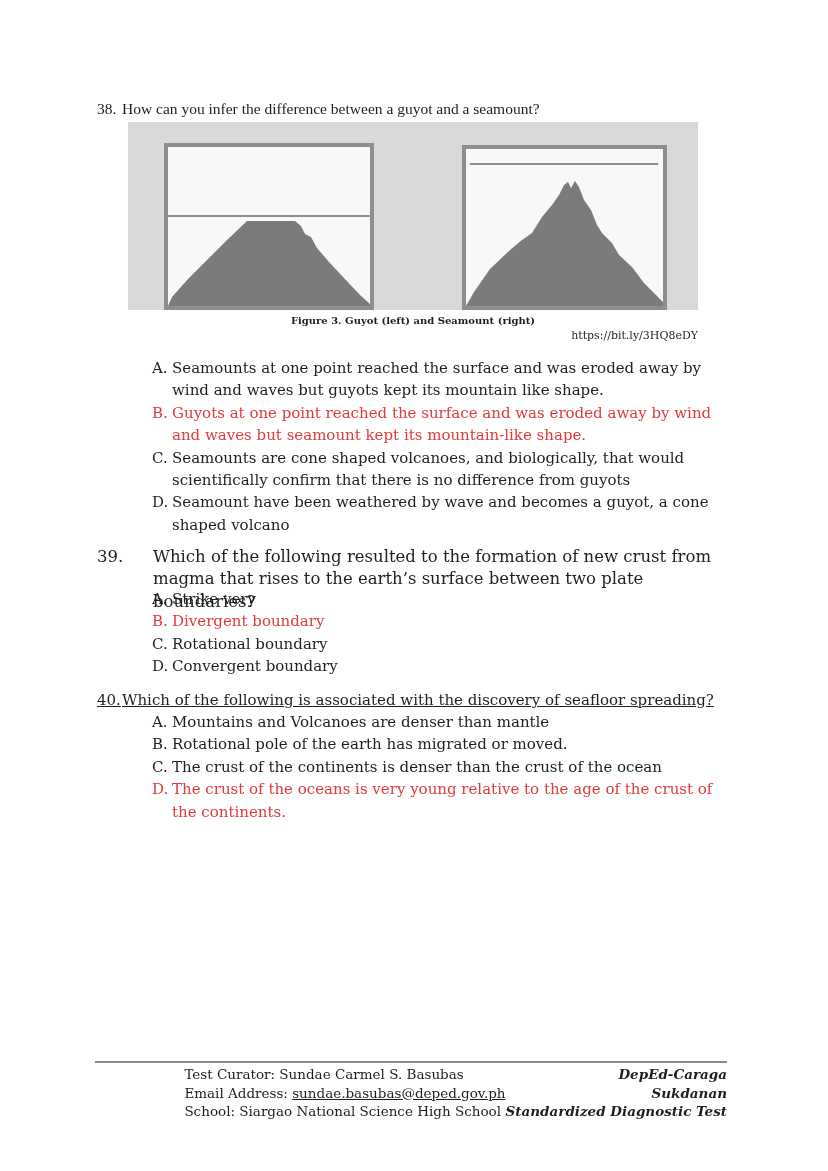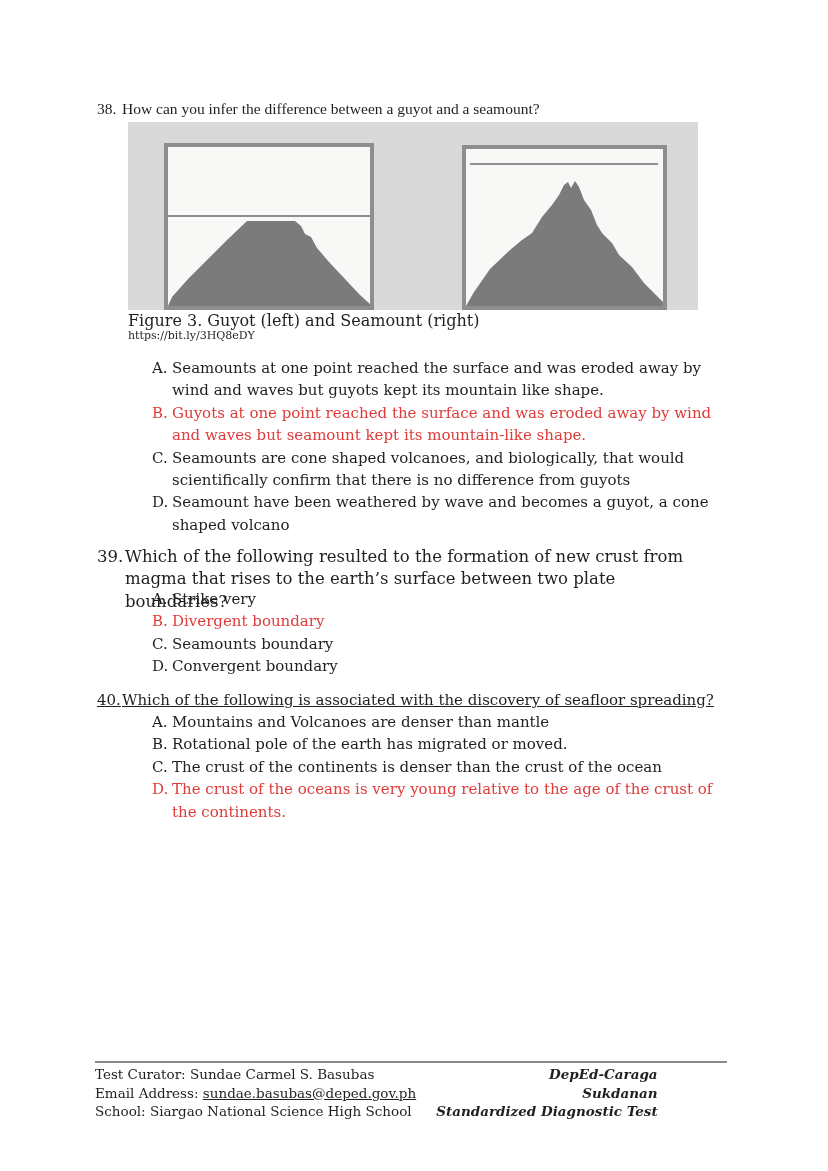--- a/index.html
+++ b/index.html
@@ -11,21 +11,21 @@
     background: #ffffff;
     font-family: "DejaVu Serif", serif;
     color: var(--text, #1f1f1f);
     overflow: hidden;
   }
   
   .q-header { position: absolute; display: flex; }
   .q-num { flex: none; }
   .q38-header { left: 97px; top: 99px; font-family: "Liberation Serif", serif; font-size: 15.5px; line-height: 19px; }
   .q38-header .q-num { width: 25px; }
-  .q39-header { left: 97px; top: 546px; font-size: 16.5px; line-height: 22.4px; }
+  .q39-header { left: 97px; top: 546px; font-size: 16.5px; line-height: 22.4px; gap: 28px; }
   .q39-header .q-num { width: 28px; }
   .q39-header .q-text { width: 595px; }
   .q40-header { left: 97px; top: 690px; font-size: 15px; line-height: 20px; text-decoration: underline; }
   .q40-header .q-num { width: 25px; }
   .q40-header .q-text { width: 640px; }
   
   .figure {
     position: absolute; left: 128px; top: 122px; width: 570px; height: 188px;
     background: var(--figure-bg, #d9d9d9);
   }
@@ -34,39 +34,39 @@
     background: var(--panel-bg, #f8f8f6);
     border: 4px solid var(--panel-border, #8e8e8e);
   }
   .panel-guyot { left: 36px; top: 21px; width: 210px; height: 167px; }
   .panel-seamount { left: 334px; top: 23px; width: 205px; height: 165px; }
   .panel svg { position: absolute; left: 0; top: 0; width: 100%; height: 100%; display: block; }
   .mountain { fill: var(--mountain-fill, #7b7b7b); }
   .waterline { stroke: var(--panel-border, #8e8e8e); stroke-width: 2; }
   .fig-caption {
     position: absolute; left: 128px; top: 312px; width: 570px;
-    text-align: left; font-size: 16px; line-height: 17px;
+    text-align: center; font-size: 10px; line-height: 17px; font-weight: bold;
   }
   .fig-source {
     position: absolute; left: 128px; top: 329px; width: 570px;
-    text-align: left; font-size: 11px; line-height: 13px;
+    text-align: right; font-size: 11px; line-height: 13px;
   }
   
   .choices { position: absolute; left: 152px; font-size: 15px; line-height: 22.4px; }
   .choices-q38 { top: 357px; }
   .choices-q39 { top: 588px; }
   .choices-q40 { top: 711px; }
   .choice { display: flex; }
   .c-label { flex: none; width: 20px; }
   .choices-q38 .c-text { width: 540px; }
   .choices-q40 .c-text { width: 560px; }
   
   .footer { position: absolute; left: 95px; top: 1061px; width: 632px; }
   .footer-rule { border-top: 2px solid #8a8a8a; height: 0; margin-bottom: 2px; }
-  .footer-cols { display: flex; justify-content: flex-start; font-size: 13.5px; line-height: 18.6px; gap: 20px; }
+  .footer-cols { display: flex; justify-content: flex-end; font-size: 13.5px; line-height: 18.6px; }
   .footer-right { text-align: right; font-style: italic; font-weight: bold; }
   .email-link { text-decoration: underline; color: inherit; }
 </style>
 </head>
 <body>
 
 <div class="page">
 
   <div class="q-header q38-header">
     <span class="q-num">38.</span>
@@ -117,21 +117,21 @@
     <div class="choice">
       <span class="c-label">A.</span>
       <div class="c-text">Strike very</div>
     </div>
     <div class="choice" style="color: rgb(223, 59, 59);">
       <span class="c-label">B.</span>
       <div class="c-text">Divergent boundary</div>
     </div>
     <div class="choice">
       <span class="c-label">C.</span>
-      <div class="c-text">Seamounts boundary</div>
+      <div class="c-text">Rotational boundary</div>
     </div>
     <div class="choice">
       <span class="c-label">D.</span>
       <div class="c-text">Convergent boundary</div>
     </div>
   </div>
 
   <div class="q-header q40-header">
     <span class="q-num">40.</span>
     <span class="q-text">Which of the following is associated with the discovery of seafloor spreading?</span>

